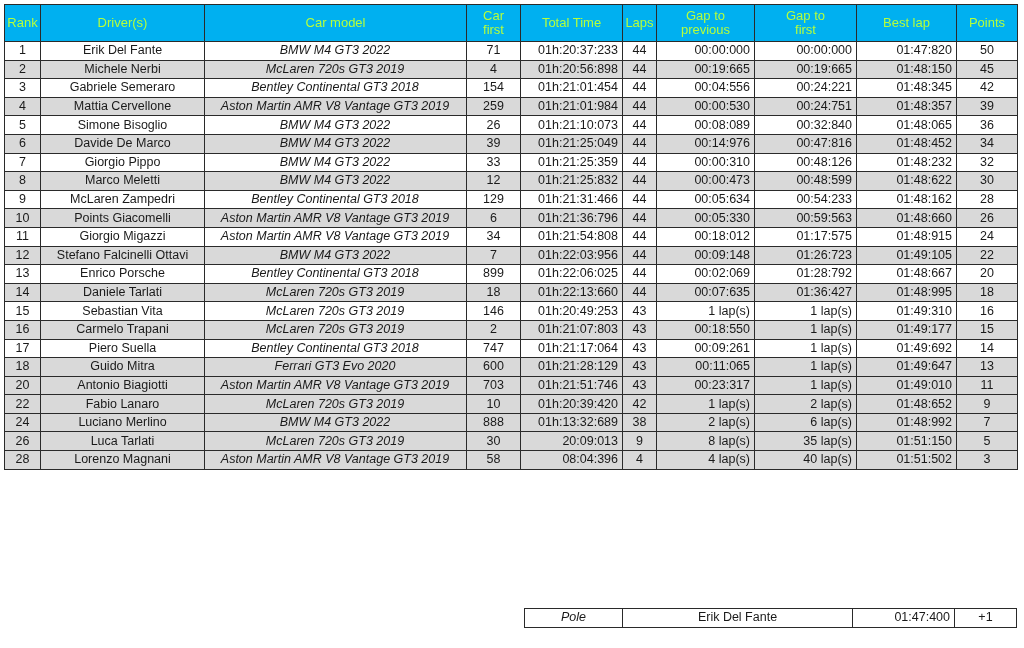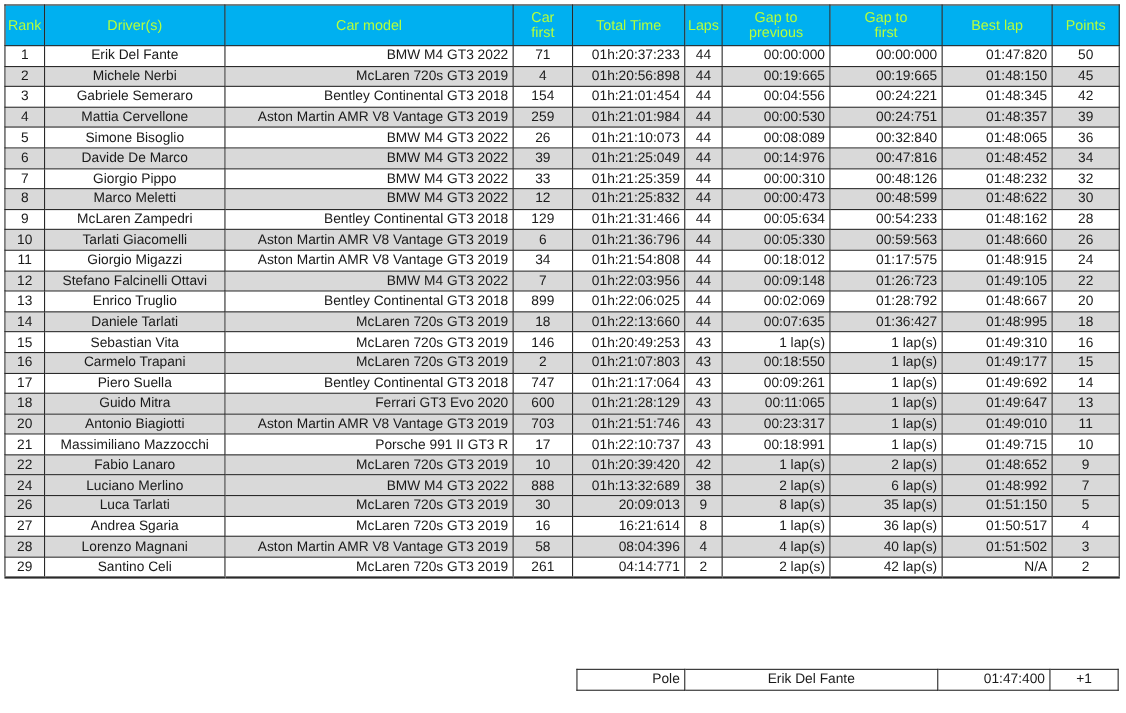--- a/index.html
+++ b/index.html
@@ -8,21 +8,21 @@
   table { border-collapse: collapse; table-layout: fixed; }
   #results { position: absolute; left: 4px; top: 4px; width: 1013px; }
   #results th { background: #00b0f0; color: #b6ff3a; font-weight: normal; font-size: 13px;
                 line-height: 14px; height: 36px; border: 1px solid #2a2a2a; padding: 0 2px;
                 text-align: center; }
   #results td { height: 17.6px; font-size: 12.5px; line-height: 17px; border: 1px solid #2a2a2a;
                 padding: 0 4px; white-space: nowrap; overflow: hidden; }
   #results tr.even td { background: #d9d9d9; }
   #results tr.odd td { background: #ffffff; }
   .c { text-align: center; }
-  .l { text-align: right; }
+  .l { text-align: center; font-style: italic; }
   .r { text-align: right; }
   #results td.model { padding-left: 3px; }
   #results tr.last td { border-bottom: 2px solid #2a2a2a; }
   #bonus { position: absolute; left: 524px; top: 608px; width: 492px; }
   #bonus td { height: 17.5px; font-size: 12.5px; line-height: 17px; border: 1px solid #2a2a2a;
               padding: 0 4px; background: #fff; white-space: nowrap; }
 </style>
 </head>
 <body>
 
@@ -157,21 +157,21 @@
         <td class="c">129</td>
         <td class="r">01h:21:31:466</td>
         <td class="c">44</td>
         <td class="r">00:05:634</td>
         <td class="r">00:54:233</td>
         <td class="r">01:48:162</td>
         <td class="c">28</td>
       </tr>
       <tr class="even">
         <td class="c">10</td>
-        <td class="c">Tarlati Giacomelli</td>
+        <td class="c">Points Giacomelli</td>
         <td class="l model">Aston Martin AMR V8 Vantage GT3 2019</td>
         <td class="c">6</td>
         <td class="r">01h:21:36:796</td>
         <td class="c">44</td>
         <td class="r">00:05:330</td>
         <td class="r">00:59:563</td>
         <td class="r">01:48:660</td>
         <td class="c">26</td>
       </tr>
       <tr class="odd">
@@ -193,21 +193,21 @@
         <td class="c">7</td>
         <td class="r">01h:22:03:956</td>
         <td class="c">44</td>
         <td class="r">00:09:148</td>
         <td class="r">01:26:723</td>
         <td class="r">01:49:105</td>
         <td class="c">22</td>
       </tr>
       <tr class="odd">
         <td class="c">13</td>
-        <td class="c">Enrico Truglio</td>
+        <td class="c">Enrico Porsche</td>
         <td class="l model">Bentley Continental GT3 2018</td>
         <td class="c">899</td>
         <td class="r">01h:22:06:025</td>
         <td class="c">44</td>
         <td class="r">00:02:069</td>
         <td class="r">01:28:792</td>
         <td class="r">01:48:667</td>
         <td class="c">20</td>
       </tr>
       <tr class="even">
@@ -274,32 +274,20 @@
         <td class="c">20</td>
         <td class="c">Antonio Biagiotti</td>
         <td class="l model">Aston Martin AMR V8 Vantage GT3 2019</td>
         <td class="c">703</td>
         <td class="r">01h:21:51:746</td>
         <td class="c">43</td>
         <td class="r">00:23:317</td>
         <td class="r">1 lap(s)</td>
         <td class="r">01:49:010</td>
         <td class="c">11</td>
-      </tr>
-      <tr class="odd">
-        <td class="c">21</td>
-        <td class="c">Massimiliano Mazzocchi</td>
-        <td class="l model">Porsche 991 II GT3 R</td>
-        <td class="c">17</td>
-        <td class="r">01h:22:10:737</td>
-        <td class="c">43</td>
-        <td class="r">00:18:991</td>
-        <td class="r">1 lap(s)</td>
-        <td class="r">01:49:715</td>
-        <td class="c">10</td>
       </tr>
       <tr class="even">
         <td class="c">22</td>
         <td class="c">Fabio Lanaro</td>
         <td class="l model">McLaren 720s GT3 2019</td>
         <td class="c">10</td>
         <td class="r">01h:20:39:420</td>
         <td class="c">42</td>
         <td class="r">1 lap(s)</td>
         <td class="r">2 lap(s)</td>
@@ -323,55 +311,31 @@
         <td class="c">Luca Tarlati</td>
         <td class="l model">McLaren 720s GT3 2019</td>
         <td class="c">30</td>
         <td class="r">20:09:013</td>
         <td class="c">9</td>
         <td class="r">8 lap(s)</td>
         <td class="r">35 lap(s)</td>
         <td class="r">01:51:150</td>
         <td class="c">5</td>
       </tr>
-      <tr class="odd">
-        <td class="c">27</td>
-        <td class="c">Andrea Sgaria</td>
-        <td class="l model">McLaren 720s GT3 2019</td>
-        <td class="c">16</td>
-        <td class="r">16:21:614</td>
-        <td class="c">8</td>
-        <td class="r">1 lap(s)</td>
-        <td class="r">36 lap(s)</td>
-        <td class="r">01:50:517</td>
-        <td class="c">4</td>
-      </tr>
       <tr class="even">
         <td class="c">28</td>
         <td class="c">Lorenzo Magnani</td>
         <td class="l model">Aston Martin AMR V8 Vantage GT3 2019</td>
         <td class="c">58</td>
         <td class="r">08:04:396</td>
         <td class="c">4</td>
         <td class="r">4 lap(s)</td>
         <td class="r">40 lap(s)</td>
         <td class="r">01:51:502</td>
         <td class="c">3</td>
-      </tr>
-      <tr class="odd last">
-        <td class="c">29</td>
-        <td class="c">Santino Celi</td>
-        <td class="l model">McLaren 720s GT3 2019</td>
-        <td class="c">261</td>
-        <td class="r">04:14:771</td>
-        <td class="c">2</td>
-        <td class="r">2 lap(s)</td>
-        <td class="r">42 lap(s)</td>
-        <td class="r">N/A</td>
-        <td class="c">2</td>
       </tr>
     </tbody>
 </table>
 
 <table id="bonus">
   <colgroup>
     <col style="width:98px">
       <col style="width:230px">
       <col style="width:102px">
       <col style="width:62px">

